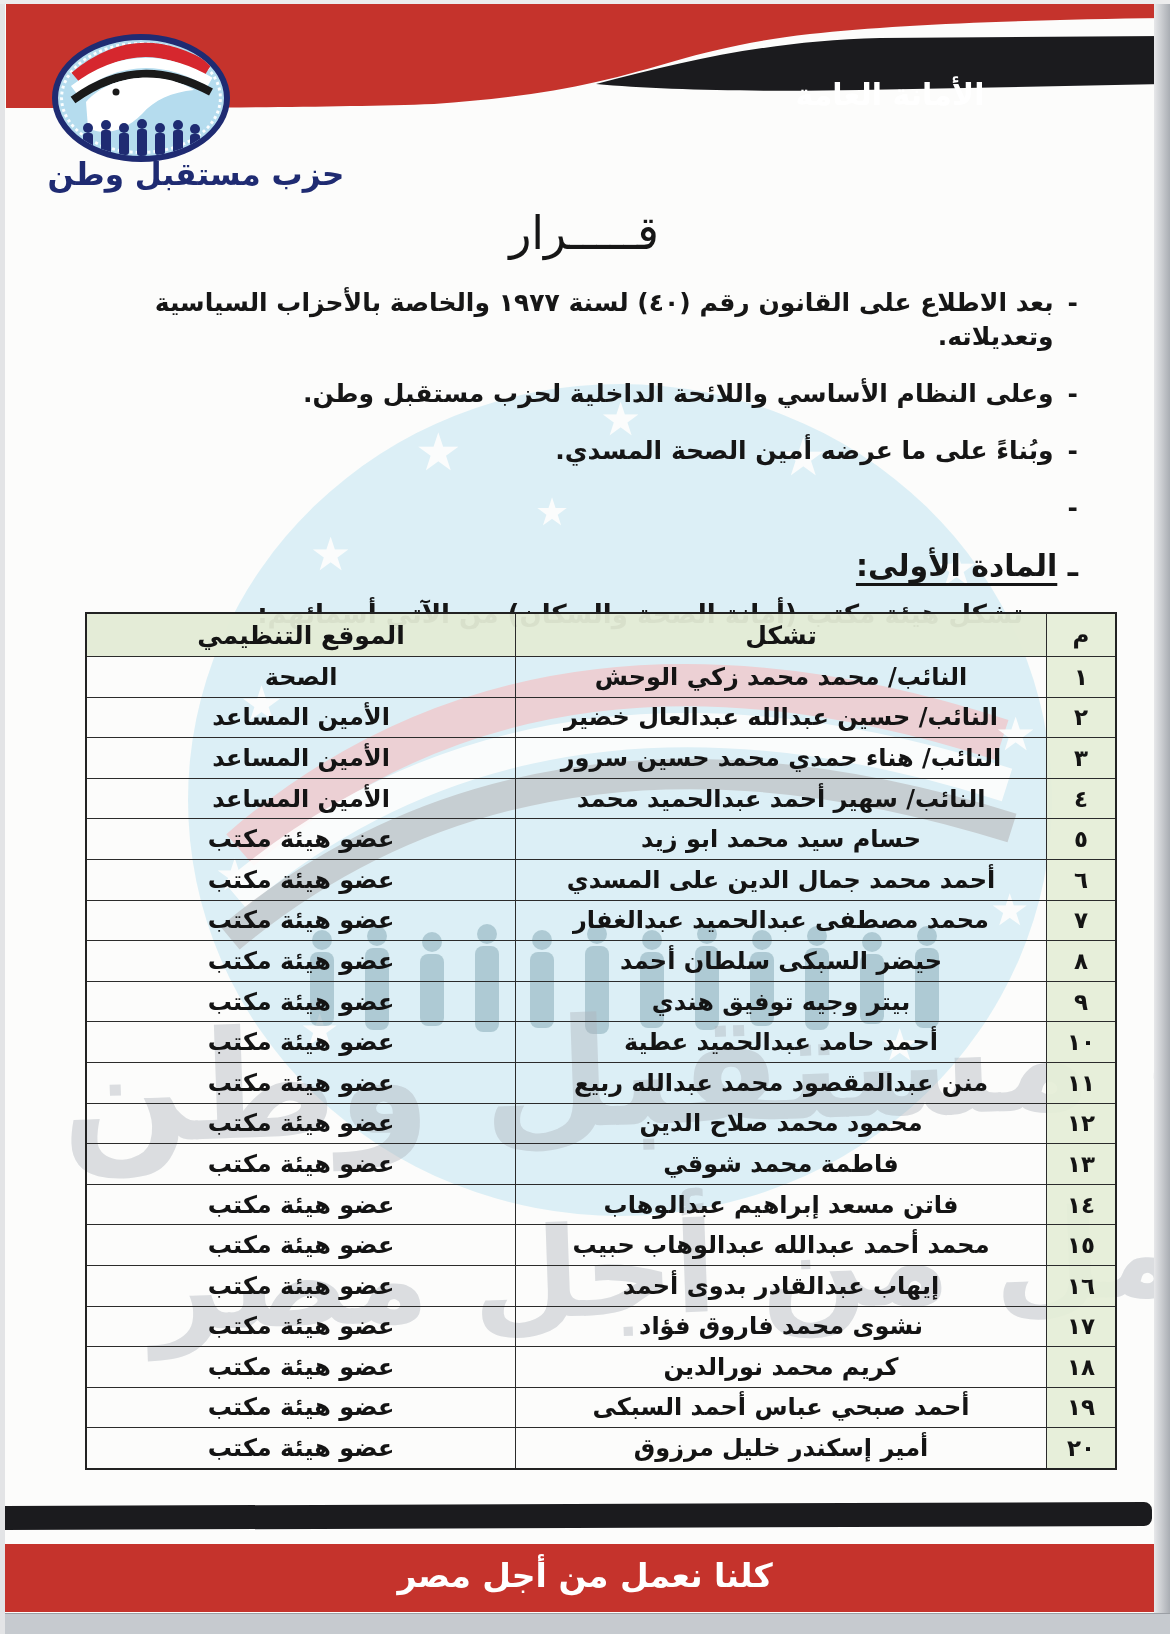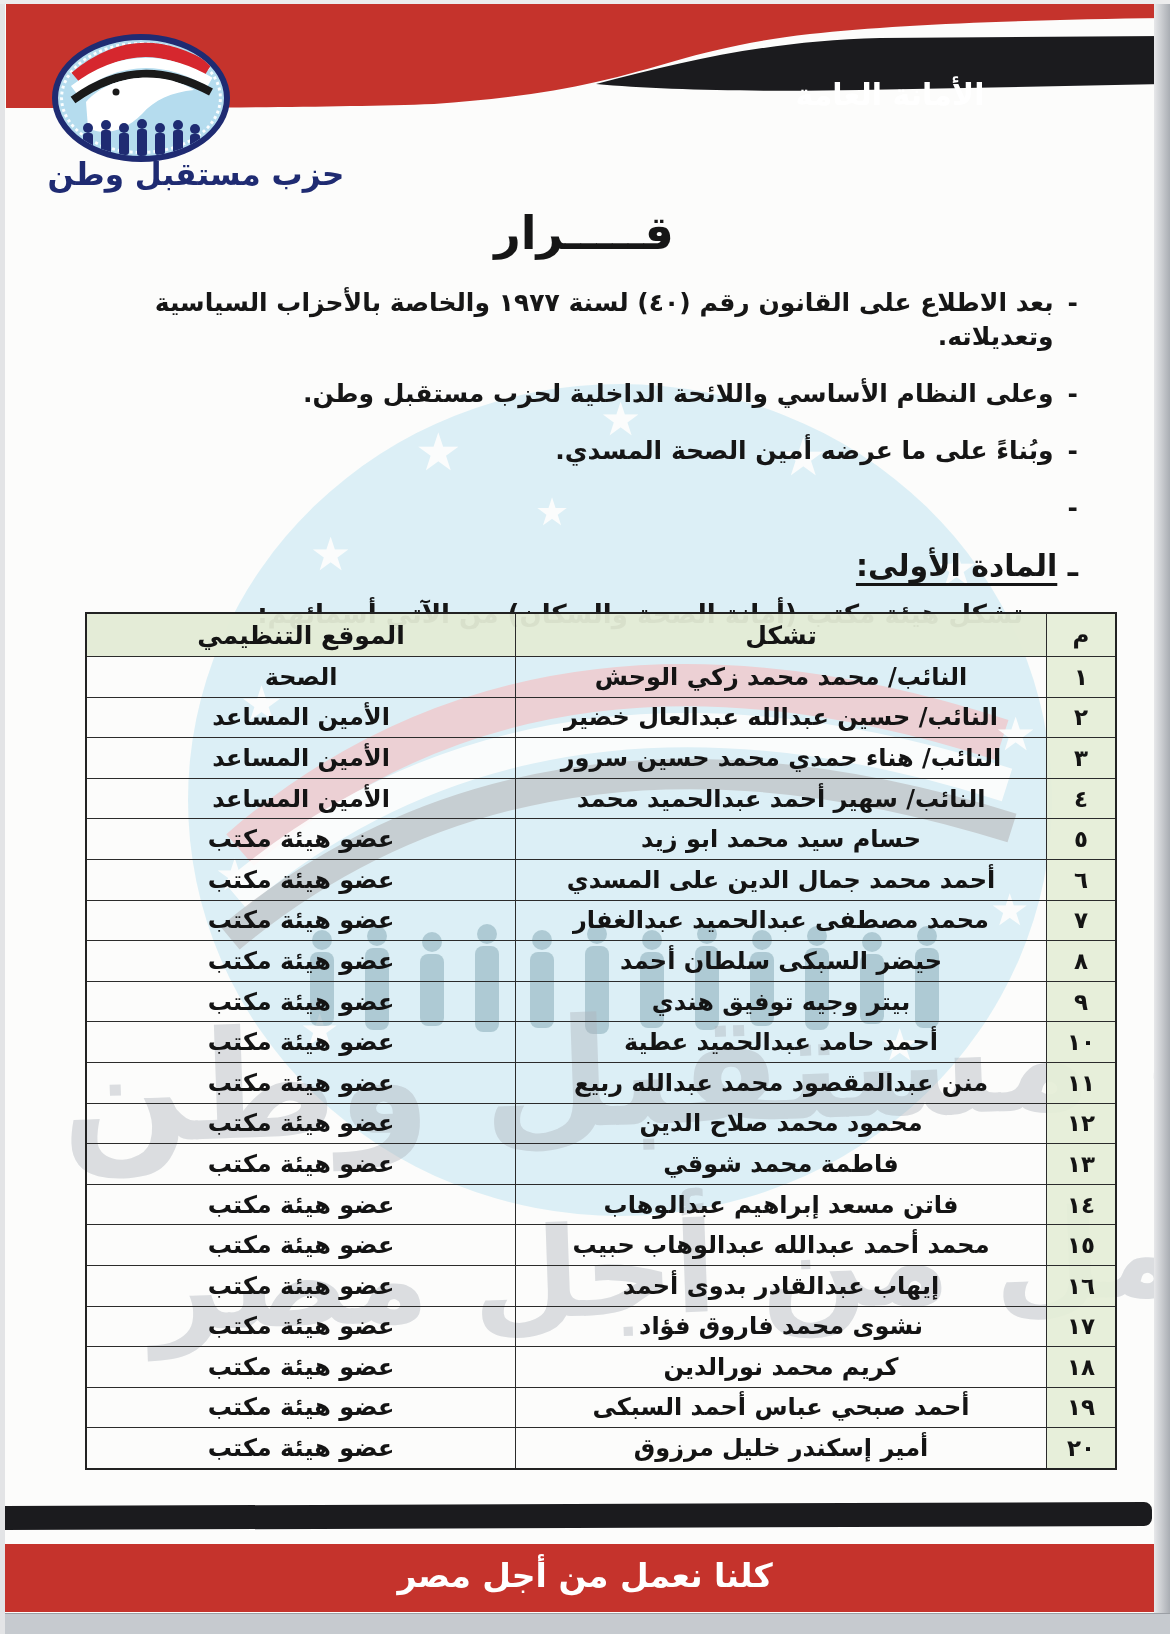--- a/index.html
+++ b/index.html
@@ -22,21 +22,21 @@
     font-size:31px;font-weight:bold;z-index:5;direction:rtl;letter-spacing:-1px;}
 
   
   .watermark{position:absolute;left:180px;top:380px;width:880px;height:840px;z-index:0;}
   .ghost-line{position:absolute;z-index:0;color:#aeb4bc;font-weight:bold;direction:rtl;white-space:nowrap;opacity:.42;transform:rotate(-2deg);}
   .ghost-1{top:980px;left:60px;font-size:150px;letter-spacing:2px;}
   .ghost-2{top:1190px;left:150px;font-size:125px;}
 
   
   .content{position:absolute;left:90px;right:92px;top:206px;z-index:2;direction:rtl;color:#161616;}
-  .doc-title{text-align:center;font-size:46px;font-weight:bold;margin-bottom:26px;}
+  .doc-title{text-align:center;font-size:46px;font-weight:normal;margin-bottom:26px;}
   .bullet{display:flex;gap:14px;font-size:25px;font-weight:bold;margin-bottom:23px;line-height:34px;}
   .bullet-dash{flex:0 0 auto;}
   .article-heading{font-size:30px;font-weight:bold;margin-top:3px;margin-bottom:16px;}
   .article-heading .u{text-decoration:underline;text-decoration-thickness:3px;text-underline-offset:7px;}
   .intro{font-size:26px;font-weight:bold;padding-right:55px;margin-top:14px;}
 
   
   table.members{position:absolute;left:85px;top:612px;width:1020px;z-index:2;border-collapse:collapse;
     direction:rtl;table-layout:fixed;font-weight:bold;color:#141414;}
   table.members th,table.members td{border:1.6px solid #2b2b2b;text-align:center;overflow:hidden;white-space:nowrap;}

